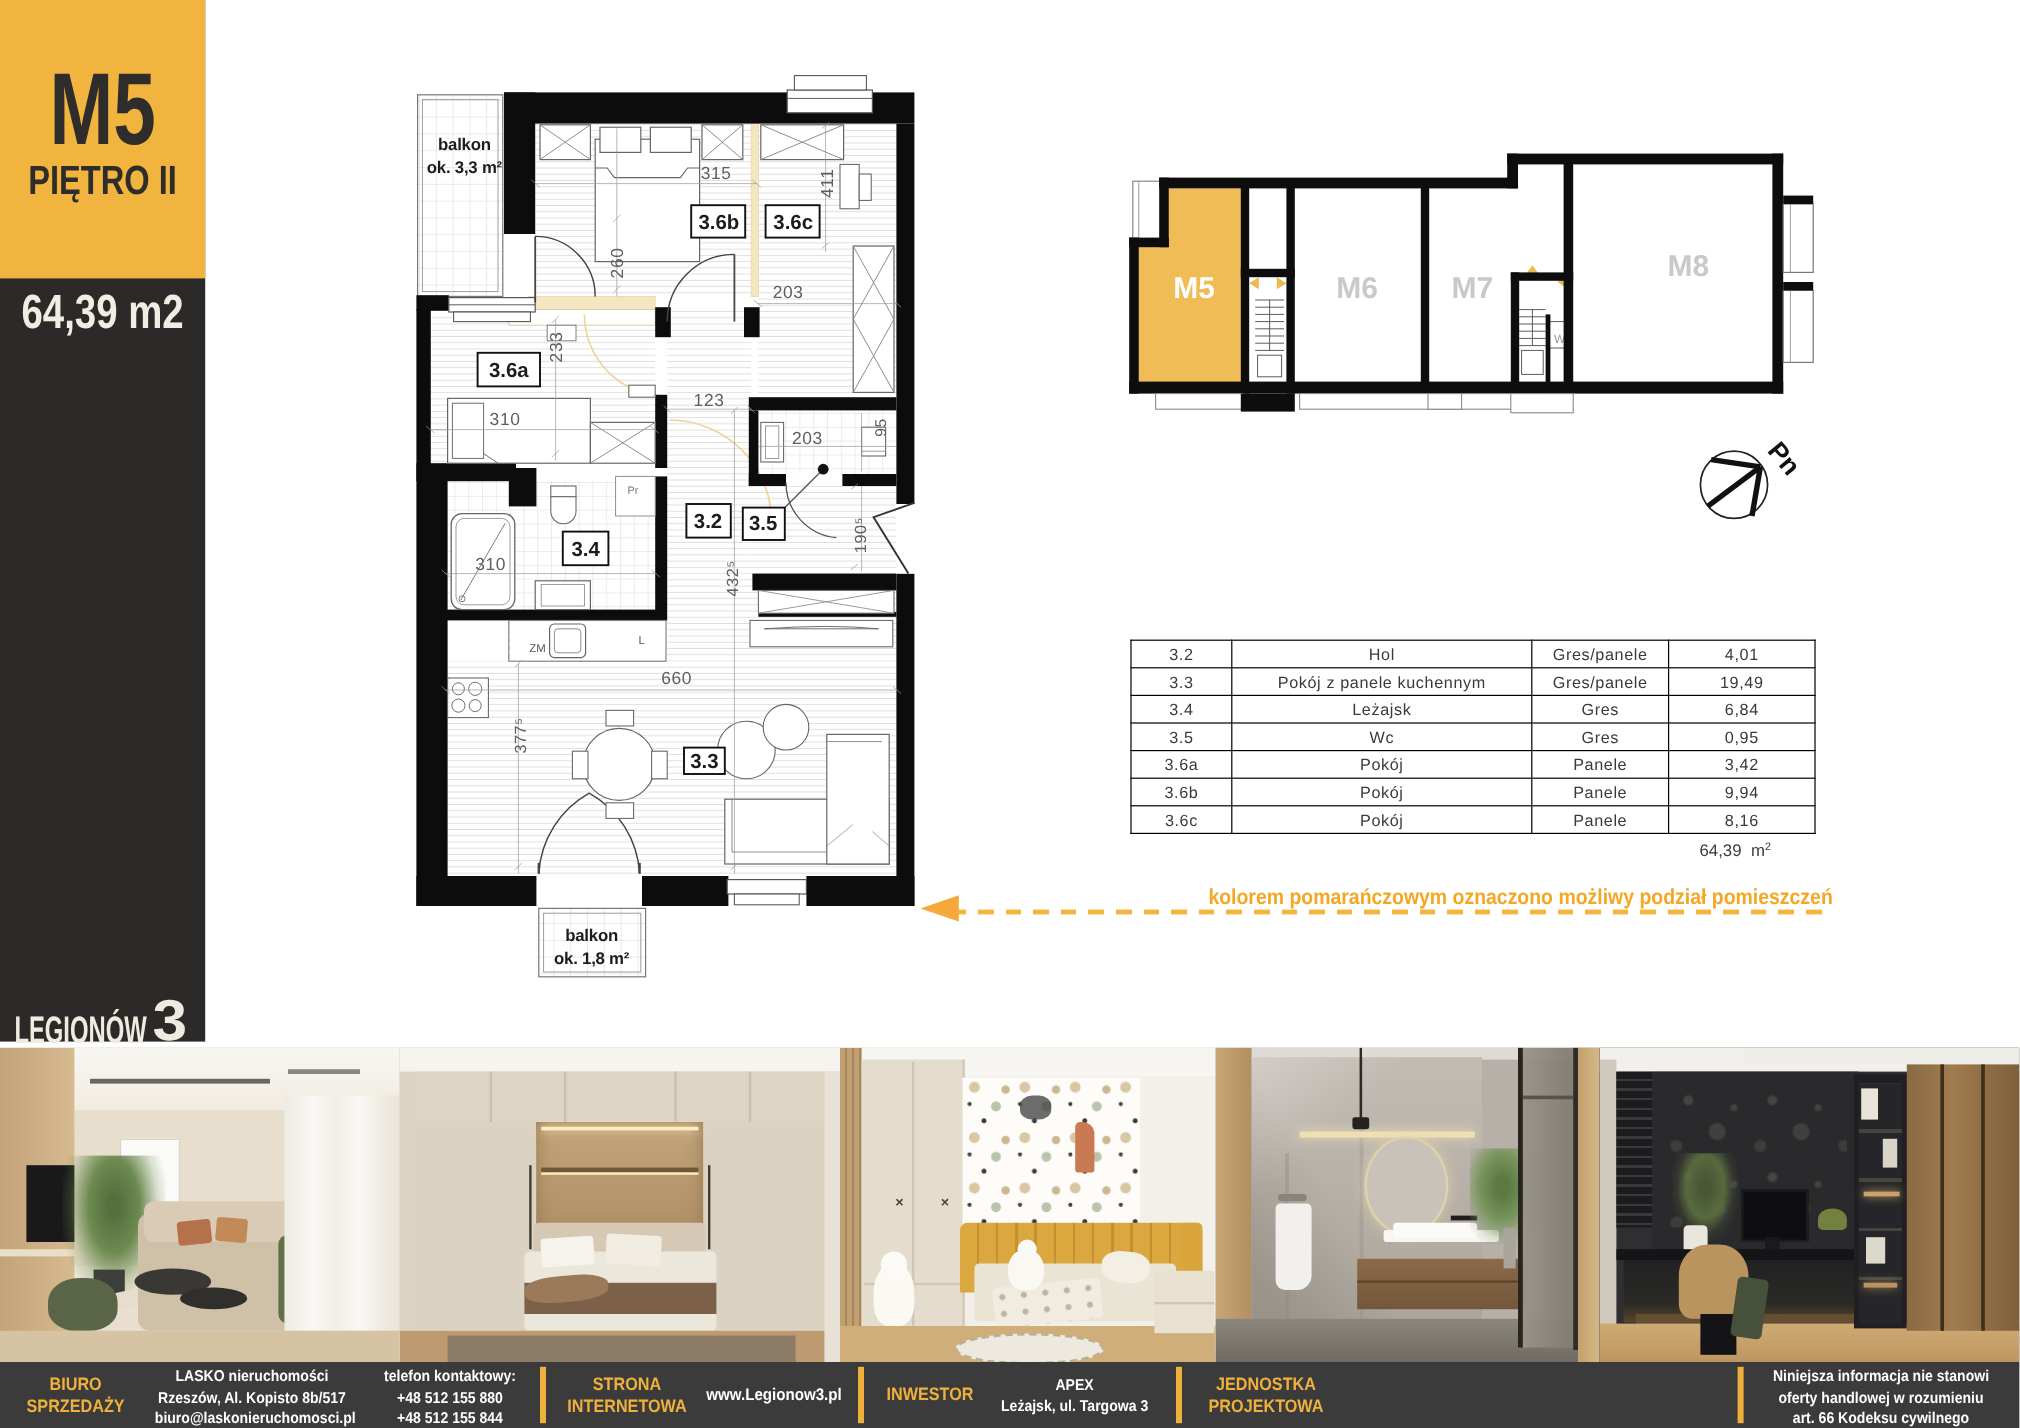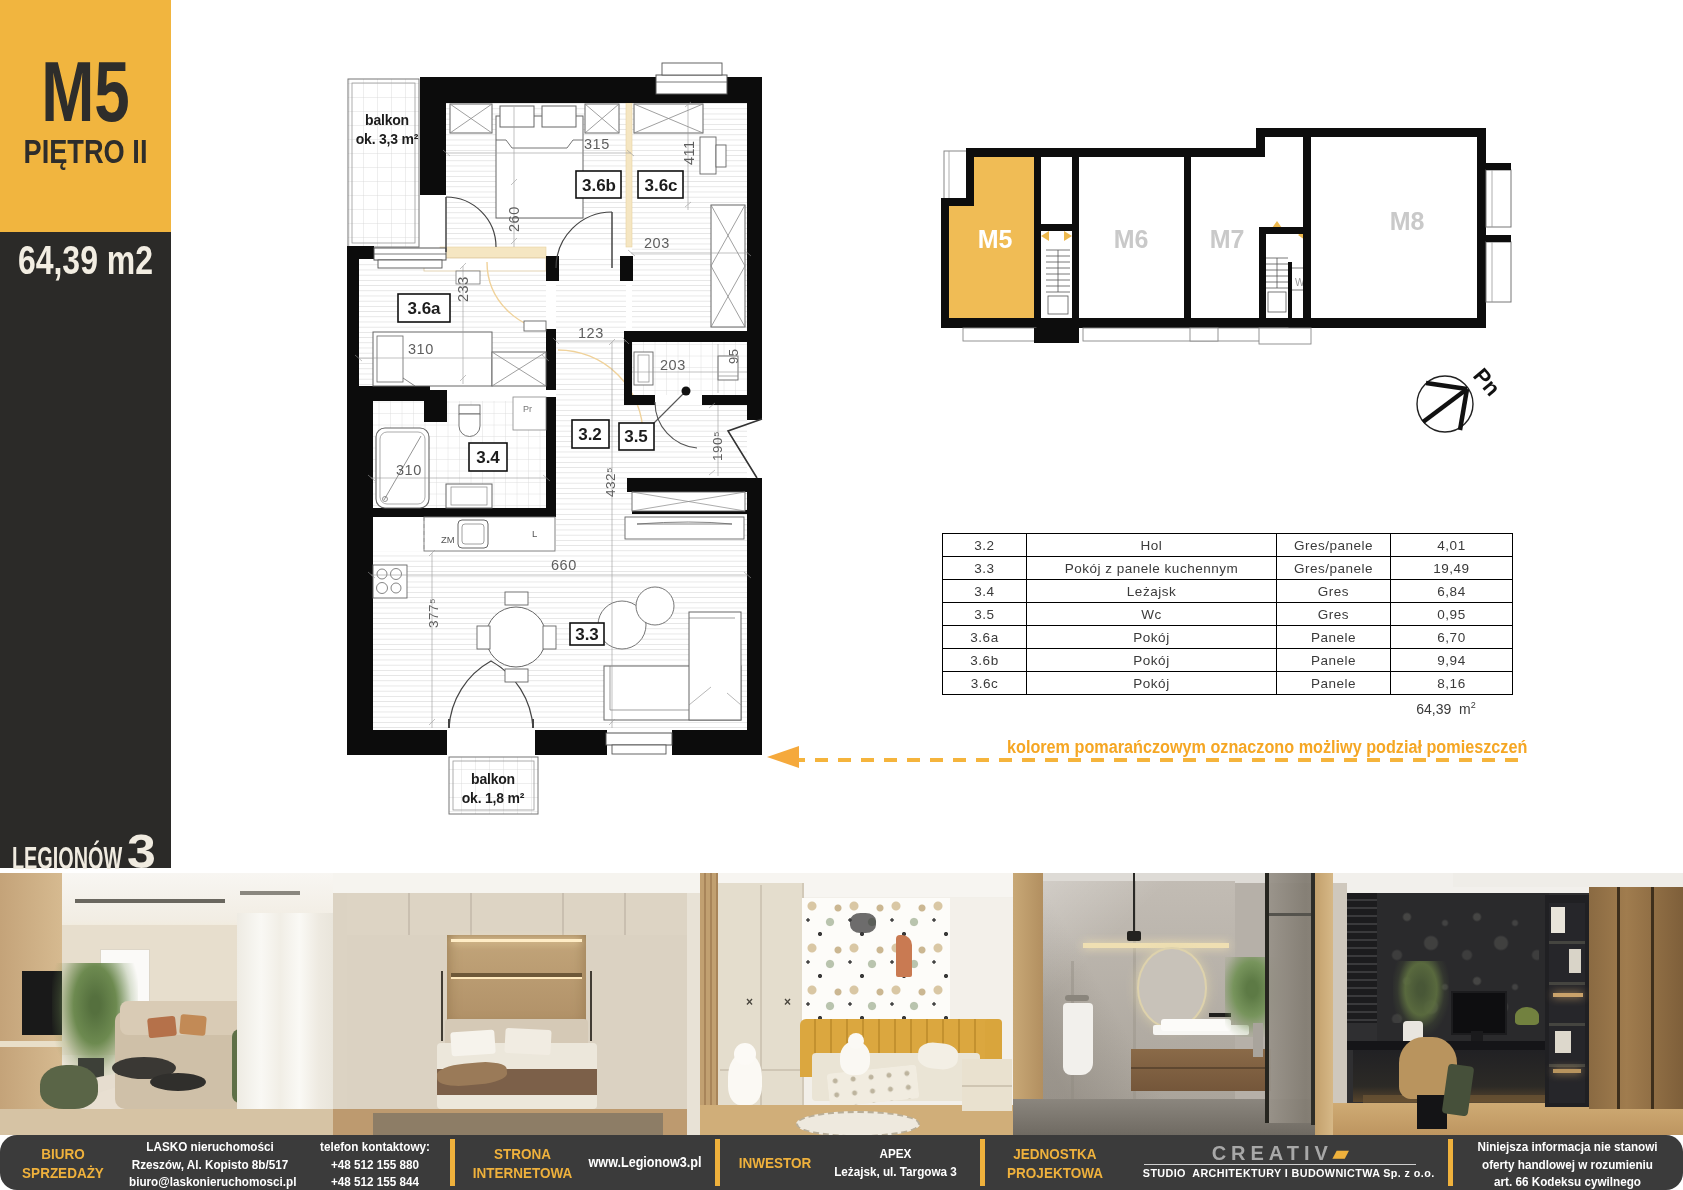--- a/index.html
+++ b/index.html
@@ -23,21 +23,21 @@
   #rtable td{border:1px solid #000;height:22px;padding:0;text-align:center;
      font-size:13.5px;letter-spacing:.5px;}
   #rtable .c1{width:83px;} #rtable .c2{width:249px;} #rtable .c3{width:113px;} #rtable .c4{width:121px;}
   #tsum{left:1390px;top:700px;width:112px;text-align:center;font-size:14px;color:#3a3a3a;}
   
   #note{left:1007px;top:737px;font-size:18px;font-weight:bold;color:#f5a623;transform:scaleX(.9);transform-origin:left;white-space:nowrap;letter-spacing:0px;}
   #dash{left:792px;top:758px;width:728px;height:4px;background:repeating-linear-gradient(90deg,#f5b43c 0 13px,transparent 13px 23px);}
   #arrowL{left:767px;top:746px;width:0;height:0;border-top:11px solid transparent;border-bottom:11px solid transparent;border-right:32px solid #f5a93c;}
   
   #strip{left:0;top:873px;width:1683px;height:262px;background:#ddd;overflow:hidden;}
-  #footer{left:0;top:1135px;width:1683px;height:55px;background:#3b3b3b;overflow:hidden;border-radius:17px;}
+  #footer{left:0;top:1135px;width:1683px;height:55px;background:#3b3b3b;overflow:hidden;}
   .f{position:absolute;color:#fff;font-weight:bold;text-align:center;transform:scaleX(.9);}
   .fy{color:#efb13c;}
   .ybar{position:absolute;top:4px;width:5px;height:47px;background:#efb13c;}
 </style>
 </head>
 <body>
 
 <div class="abs" id="sidebar"></div>
 <div class="abs" id="ybox"></div>
 <div class="abs" id="m5t">M5</div>
@@ -373,21 +373,21 @@
 <tr>
         <td>3.5</td>
         <td>Wc</td>
         <td>Gres</td>
         <td>0,95</td>
       </tr>
 <tr>
         <td>3.6a</td>
         <td>Pokój</td>
         <td>Panele</td>
-        <td>6,70</td>
+        <td>3,42</td>
       </tr>
 <tr>
         <td>3.6b</td>
         <td>Pokój</td>
         <td>Panele</td>
         <td>9,94</td>
       </tr>
 <tr>
         <td>3.6c</td>
         <td>Pokój</td>
@@ -553,20 +553,15 @@
   <div class="f" style="left:285px;top:3px;width:180px;font-size:13px;line-height:17.5px;">telefon kontaktowy:<br>+48 512 155 880<br>+48 512 155 844</div>
   <div class="ybar" style="left:450px;"></div>
   <div class="f fy" style="left:455px;top:9px;width:135px;font-size:15px;line-height:19px;">STRONA<br>INTERNETOWA</div>
   <div class="f" style="left:580px;top:19px;width:130px;font-size:14px;">www.Legionow3.pl</div>
   <div class="ybar" style="left:715px;"></div>
   <div class="f fy" style="left:725px;top:19px;width:100px;font-size:15px;">INWESTOR</div>
   <div class="f" style="left:823px;top:10px;width:145px;font-size:13px;line-height:17.5px;">APEX<br>Leżajsk, ul. Targowa 3</div>
   <div class="ybar" style="left:980px;"></div>
   <div class="f fy" style="left:985px;top:9px;width:140px;font-size:15px;line-height:19px;">JEDNOSTKA<br>PROJEKTOWA</div>
 
-  <div class="abs" style="left:1140px;top:9px;width:280px;">
-    <div style="text-align:center;font-weight:bold;font-size:20px;color:#a8a8a8;letter-spacing:5px;line-height:19px;">CREATIV<span style="color:#efb13c;letter-spacing:0;">▰</span></div>
-    <div style="border-top:1.5px solid #cfcfcf;margin:1px 4px 2px 4px;"></div>
-    <div style="text-align:center;color:#fff;font-weight:bold;font-size:11px;letter-spacing:.4px;white-space:nowrap;transform:scaleX(.98);">STUDIO&nbsp; ARCHITEKTURY I BUDOWNICTWA Sp. z o.o.</div>
-  </div>
   <div class="ybar" style="left:1448px;"></div>
   <div class="f" style="left:1455px;top:3px;width:225px;font-size:13px;line-height:17.5px;">Niniejsza informacja nie stanowi<br>oferty handlowej w rozumieniu<br>art. 66 Kodeksu cywilnego</div>
 </div>
 
 </body></html>

